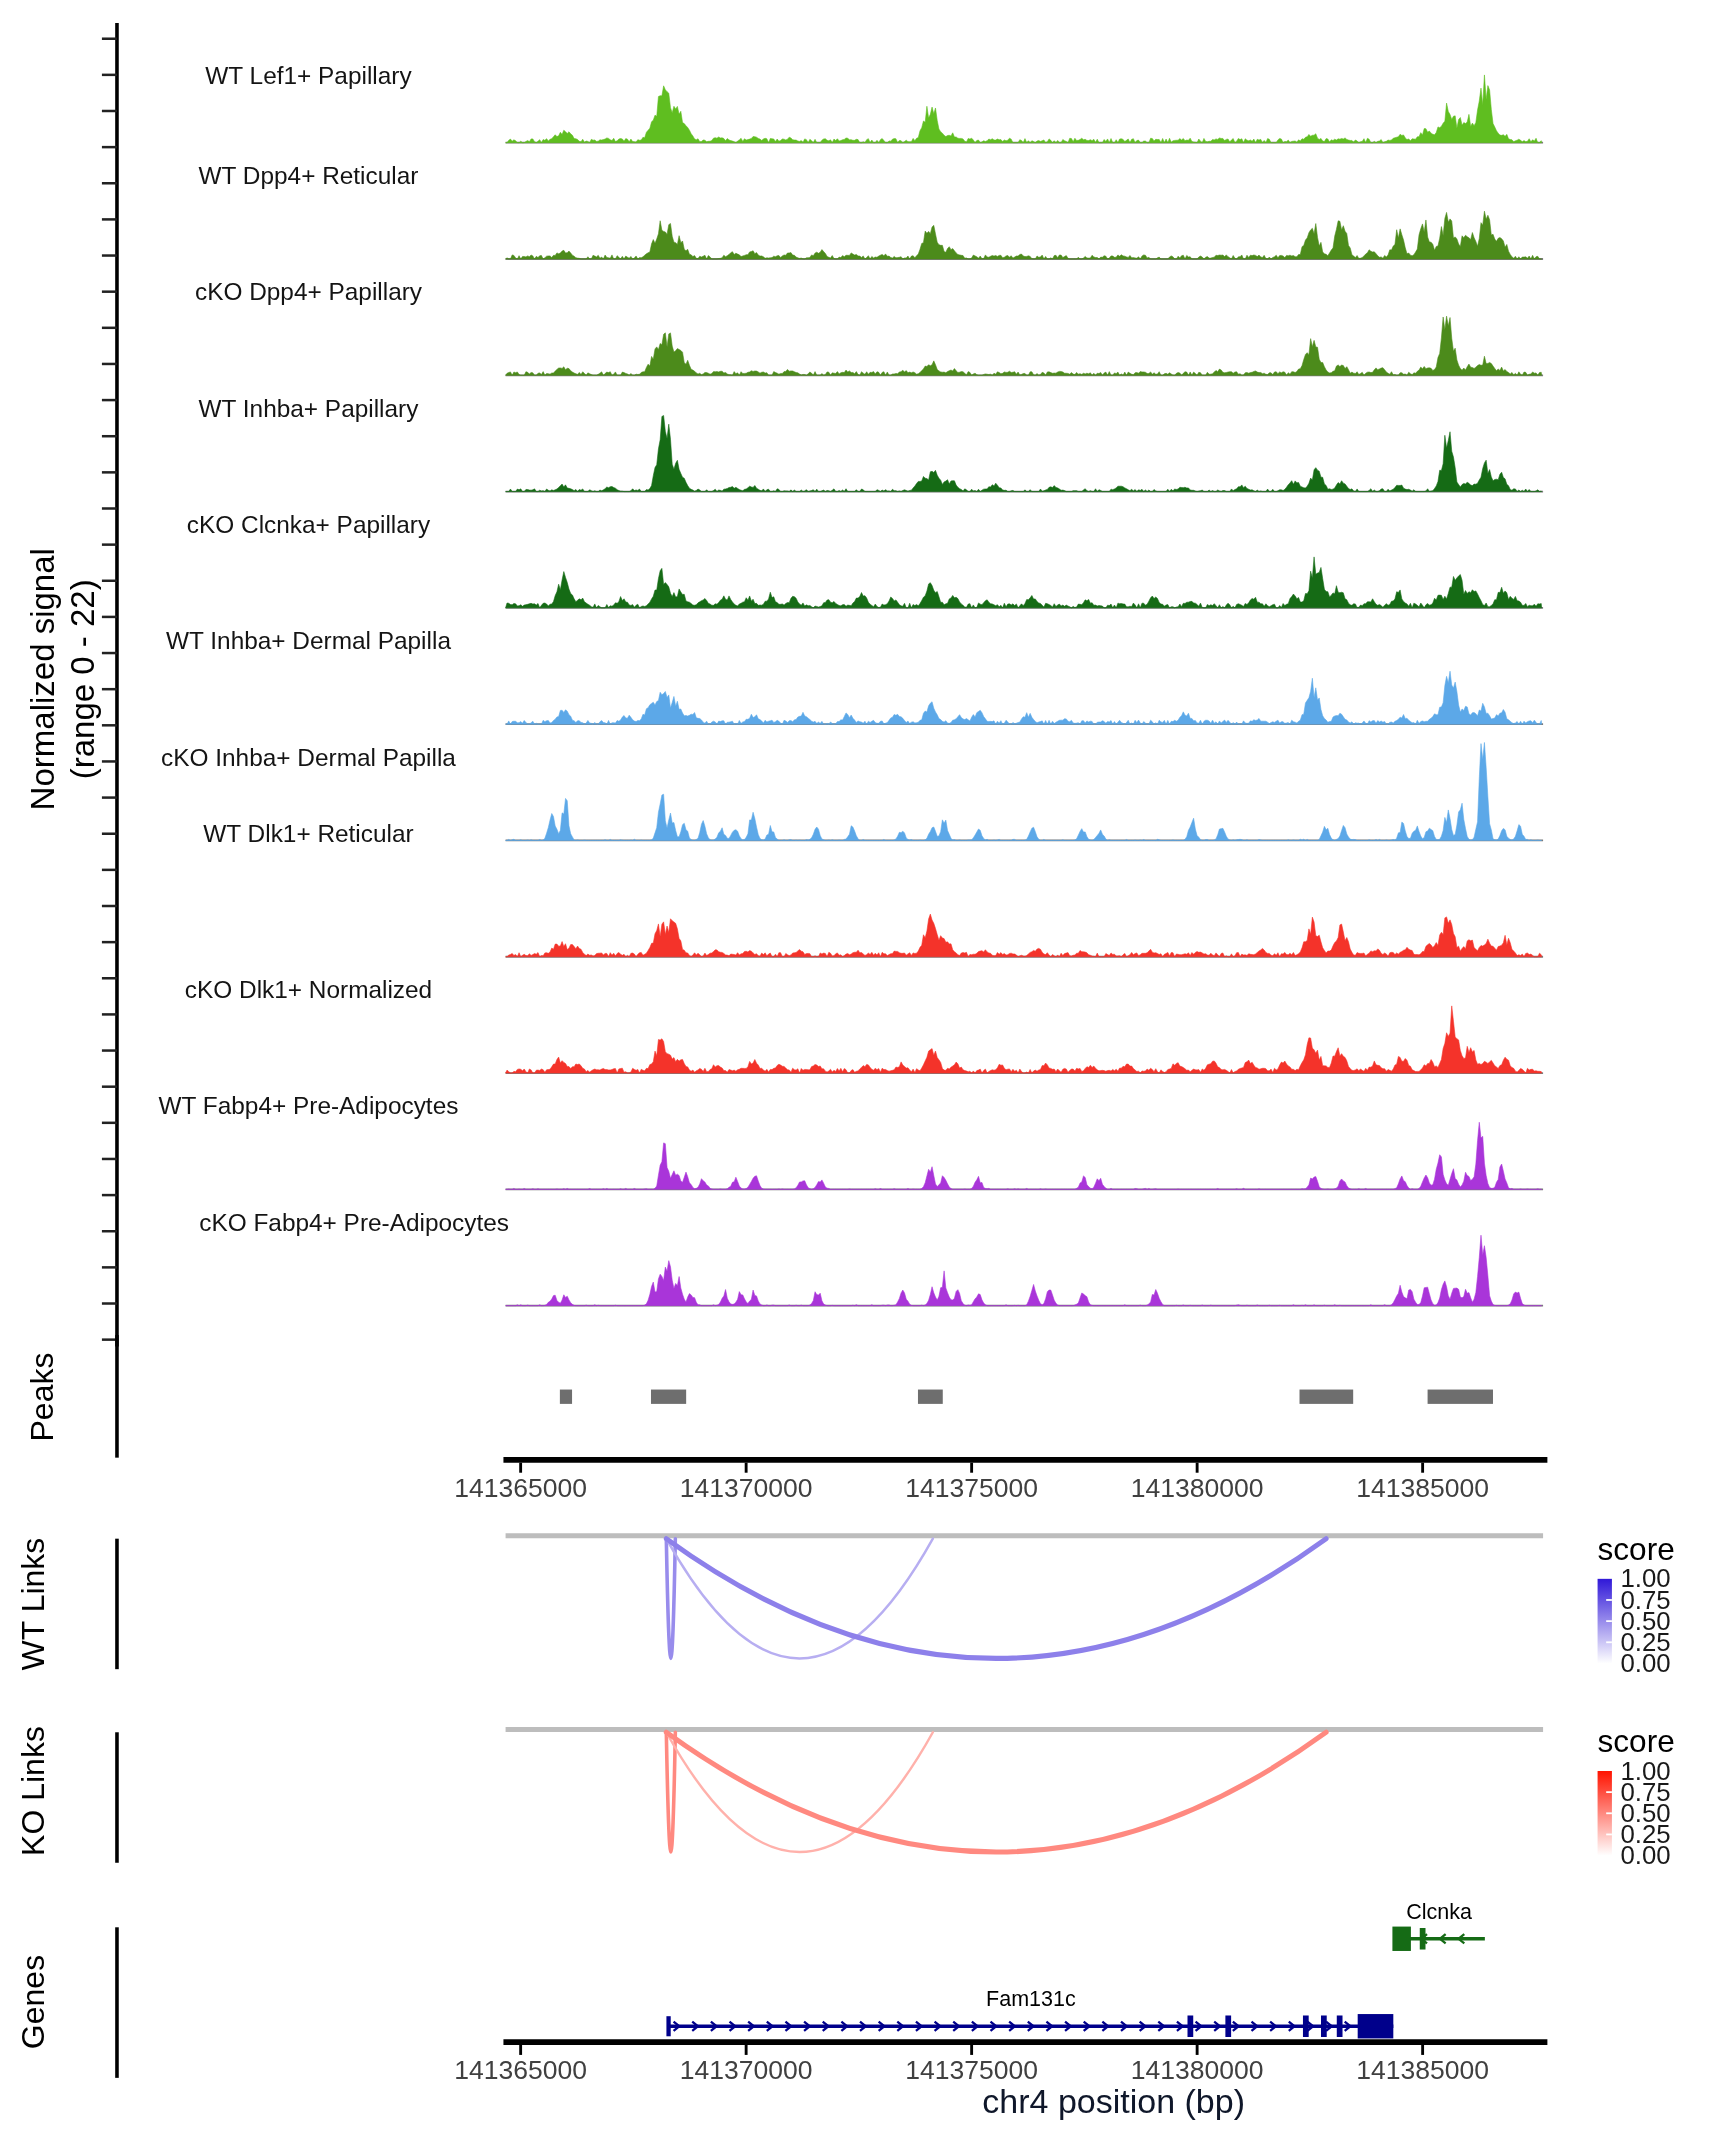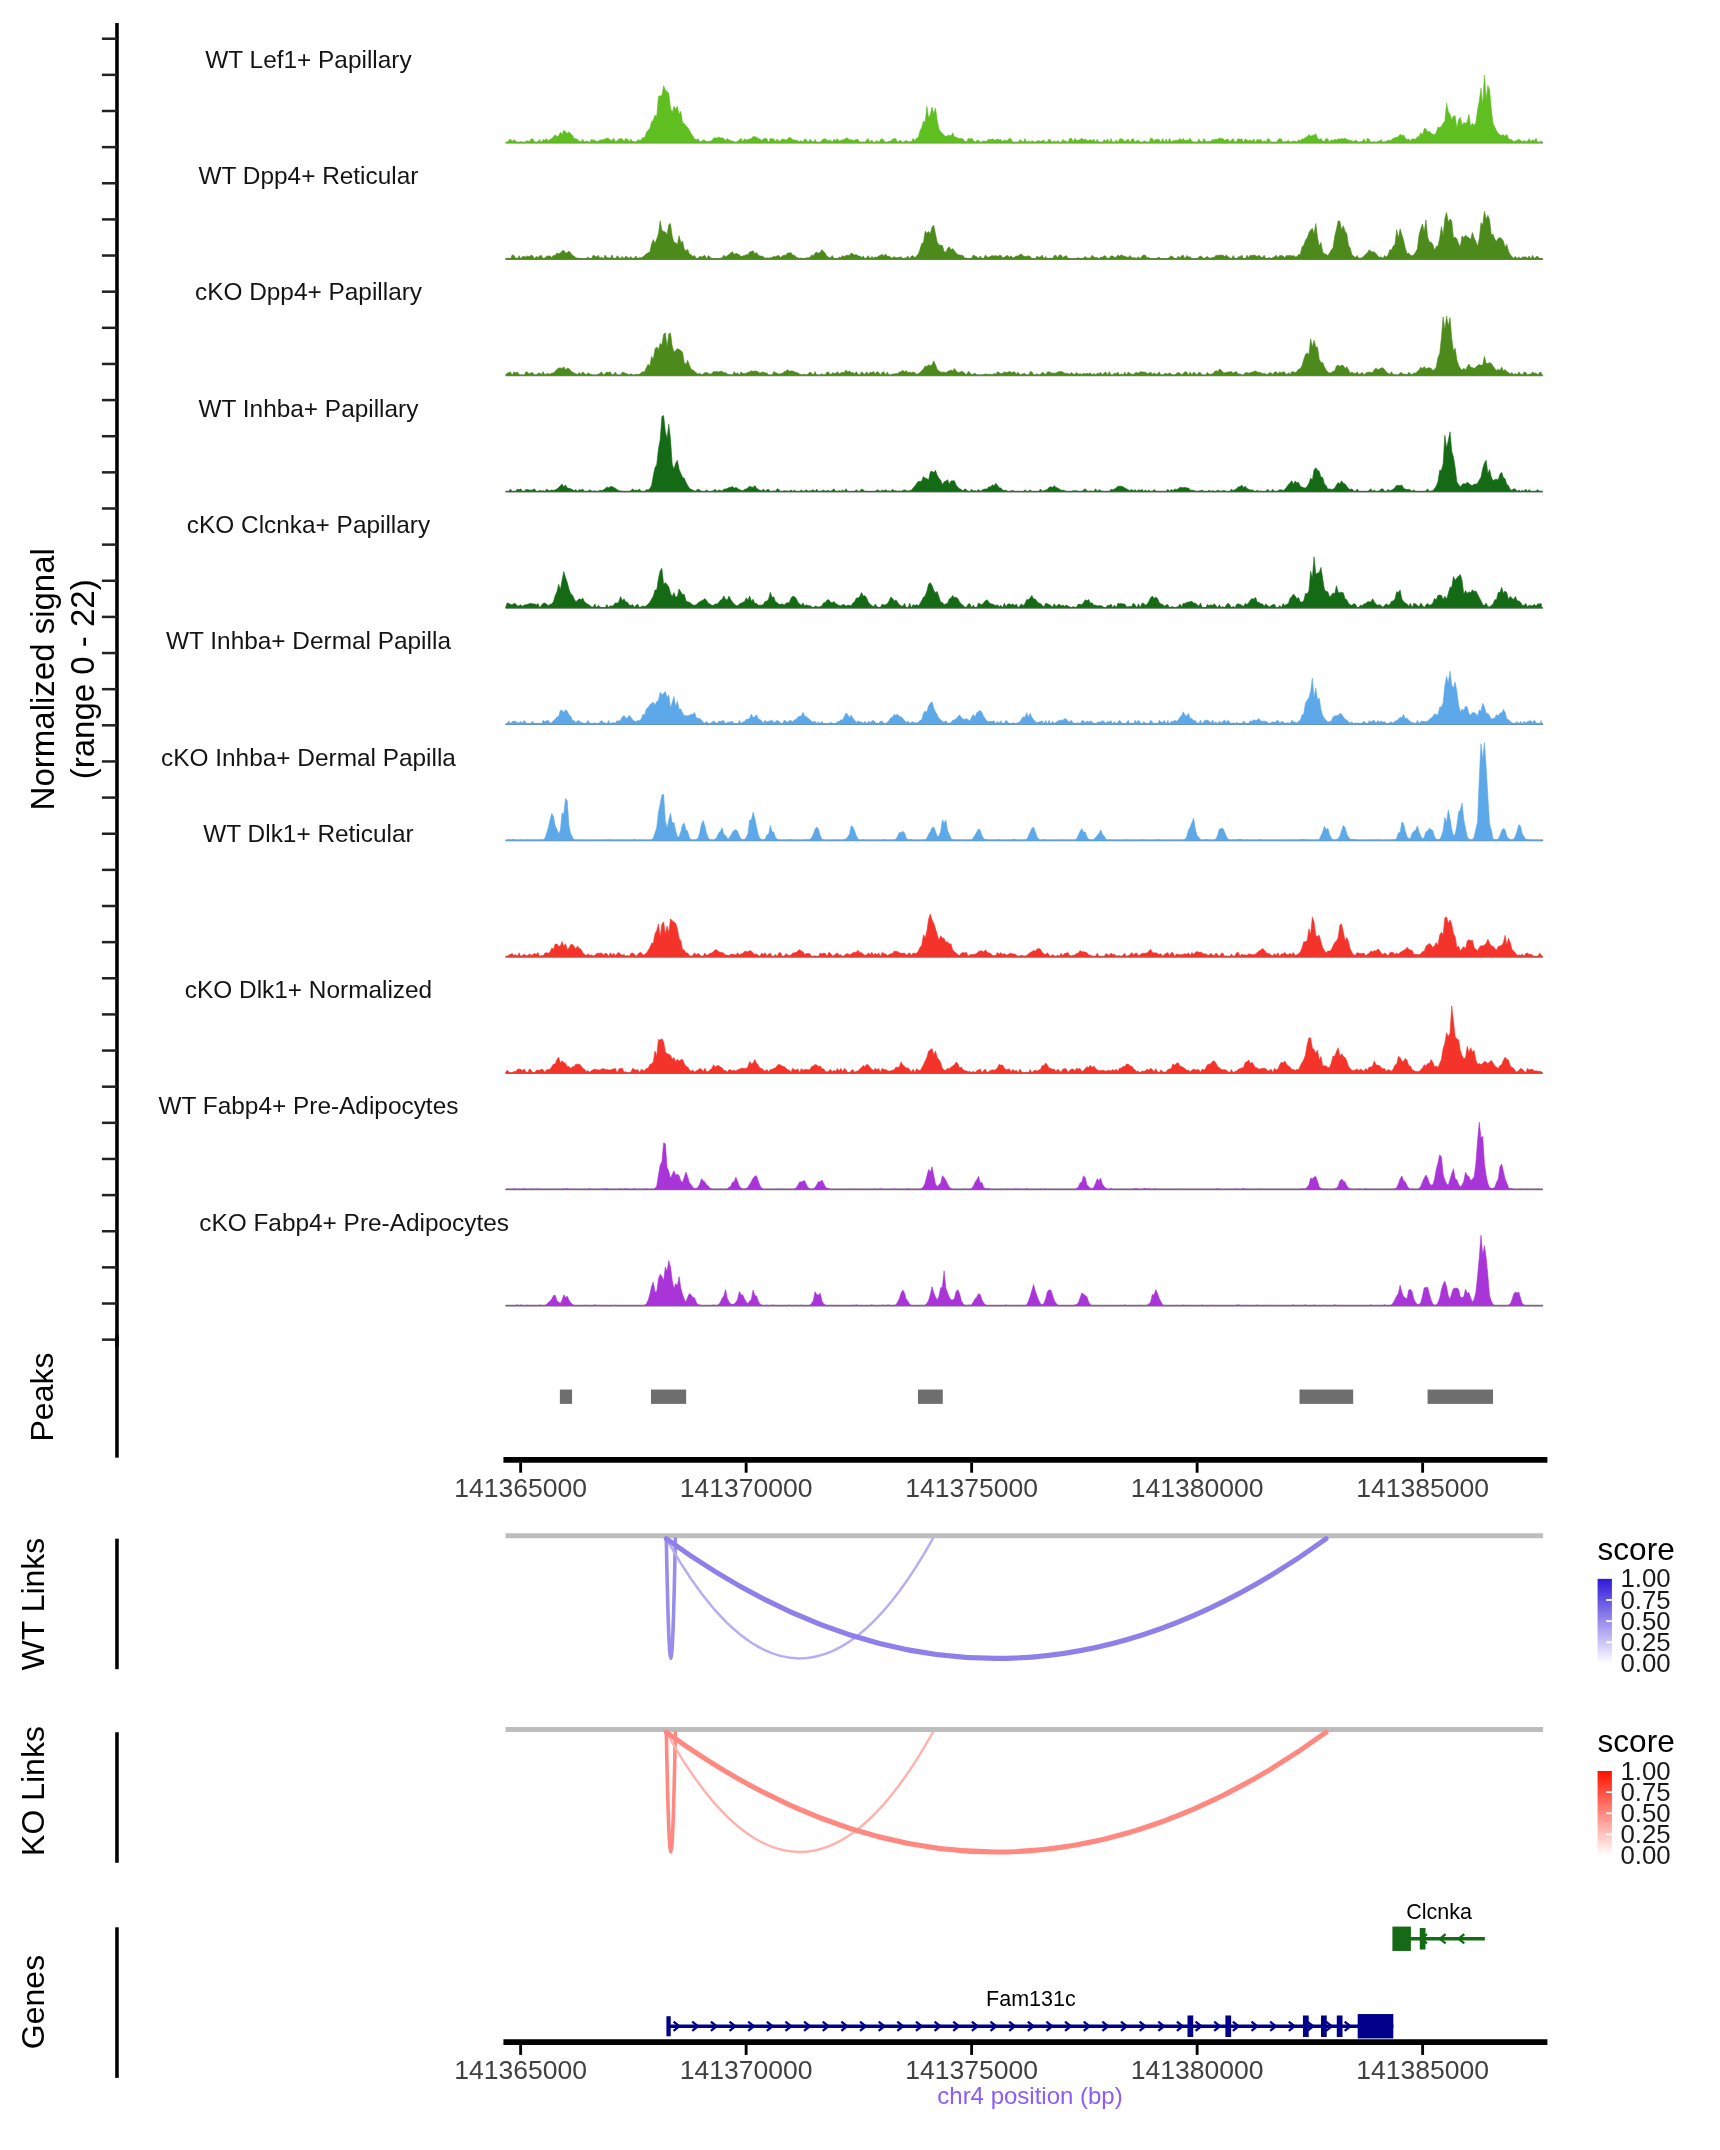--- a/index.html
+++ b/index.html
@@ -3,22 +3,22 @@
 <meta charset="utf-8">
 <style>
   html,body{margin:0;padding:0;background:#fff;}
   .page{position:relative;width:1721px;height:2151px;background:#ffffff;overflow:hidden;
         font-family:"Liberation Sans",sans-serif;}
   #plot-svg{position:absolute;left:0;top:0;}
   .rot{position:absolute;width:229px;height:36px;line-height:36px;text-align:center;
        transform:rotate(-90deg);font-size:32px;color:#000;}
   #ylab{position:absolute;left:-224px;top:639px;width:574px;text-align:center;
         transform:rotate(-90deg);font-size:33px;line-height:1.22;color:#000;}
-  #xlab{position:absolute;left:815px;top:2082px;width:430px;text-align:center;
-        font-size:24px;color:#8b5cf6;}
+  #xlab{position:absolute;left:815px;top:2082px;width:430px;text-align:right;
+        font-size:34px;color:#0f172a;}
   .tlab{position:absolute;left:108px;width:401px;text-align:center;font-size:24.4px;color:#141414;}
 </style>
 </head>
 <body>
 
 <div class="page">
   <svg id="plot-svg" width="1721" height="2151" viewBox="0 0 2400 3000">
       <line x1="163" y1="32" x2="163" y2="1878" stroke="#000" stroke-width="5"></line>
       <line x1="142" y1="54" x2="163" y2="54" stroke="#222" stroke-width="3.5"></line>
       <line x1="142" y1="104.4" x2="163" y2="104.4" stroke="#222" stroke-width="3.5"></line>
@@ -211,21 +211,21 @@
   </div>
 
   <div class="rot" style="left:-73px;top:1379px;">Peaks</div>
   <div class="rot" style="left:-82px;top:1586px;">WT Links</div>
   <div class="rot" style="left:-82px;top:1773px;">KO Links</div>
   <div class="rot" style="left:-82px;top:1984px;">Genes</div>
 
   <div id="xlab">chr4 position (bp)</div>
 
   <div id="track-labels">
-      <div class="tlab" style="top: 46px;">WT Lef1+ Papillary</div>
+      <div class="tlab" style="top: 62px;">WT Lef1+ Papillary</div>
       <div class="tlab" style="top: 162px;">WT Dpp4+ Reticular</div>
       <div class="tlab" style="top: 278px;">cKO Dpp4+ Papillary</div>
       <div class="tlab" style="top: 395px;">WT Inhba+ Papillary</div>
       <div class="tlab" style="top: 511px;">cKO Clcnka+ Papillary</div>
       <div class="tlab" style="top: 627px;">WT Inhba+ Dermal Papilla</div>
       <div class="tlab" style="top: 744px;">cKO Inhba+ Dermal Papilla</div>
       <div class="tlab" style="top: 820px;">WT Dlk1+ Reticular</div>
       <div class="tlab" style="top: 976px;">cKO Dlk1+ Normalized</div>
       <div class="tlab" style="top: 1092px;">WT Fabp4+ Pre-Adipocytes</div>
       <div class="tlab" style="top: 1209px; text-align: right;">cKO Fabp4+ Pre-Adipocytes</div>

